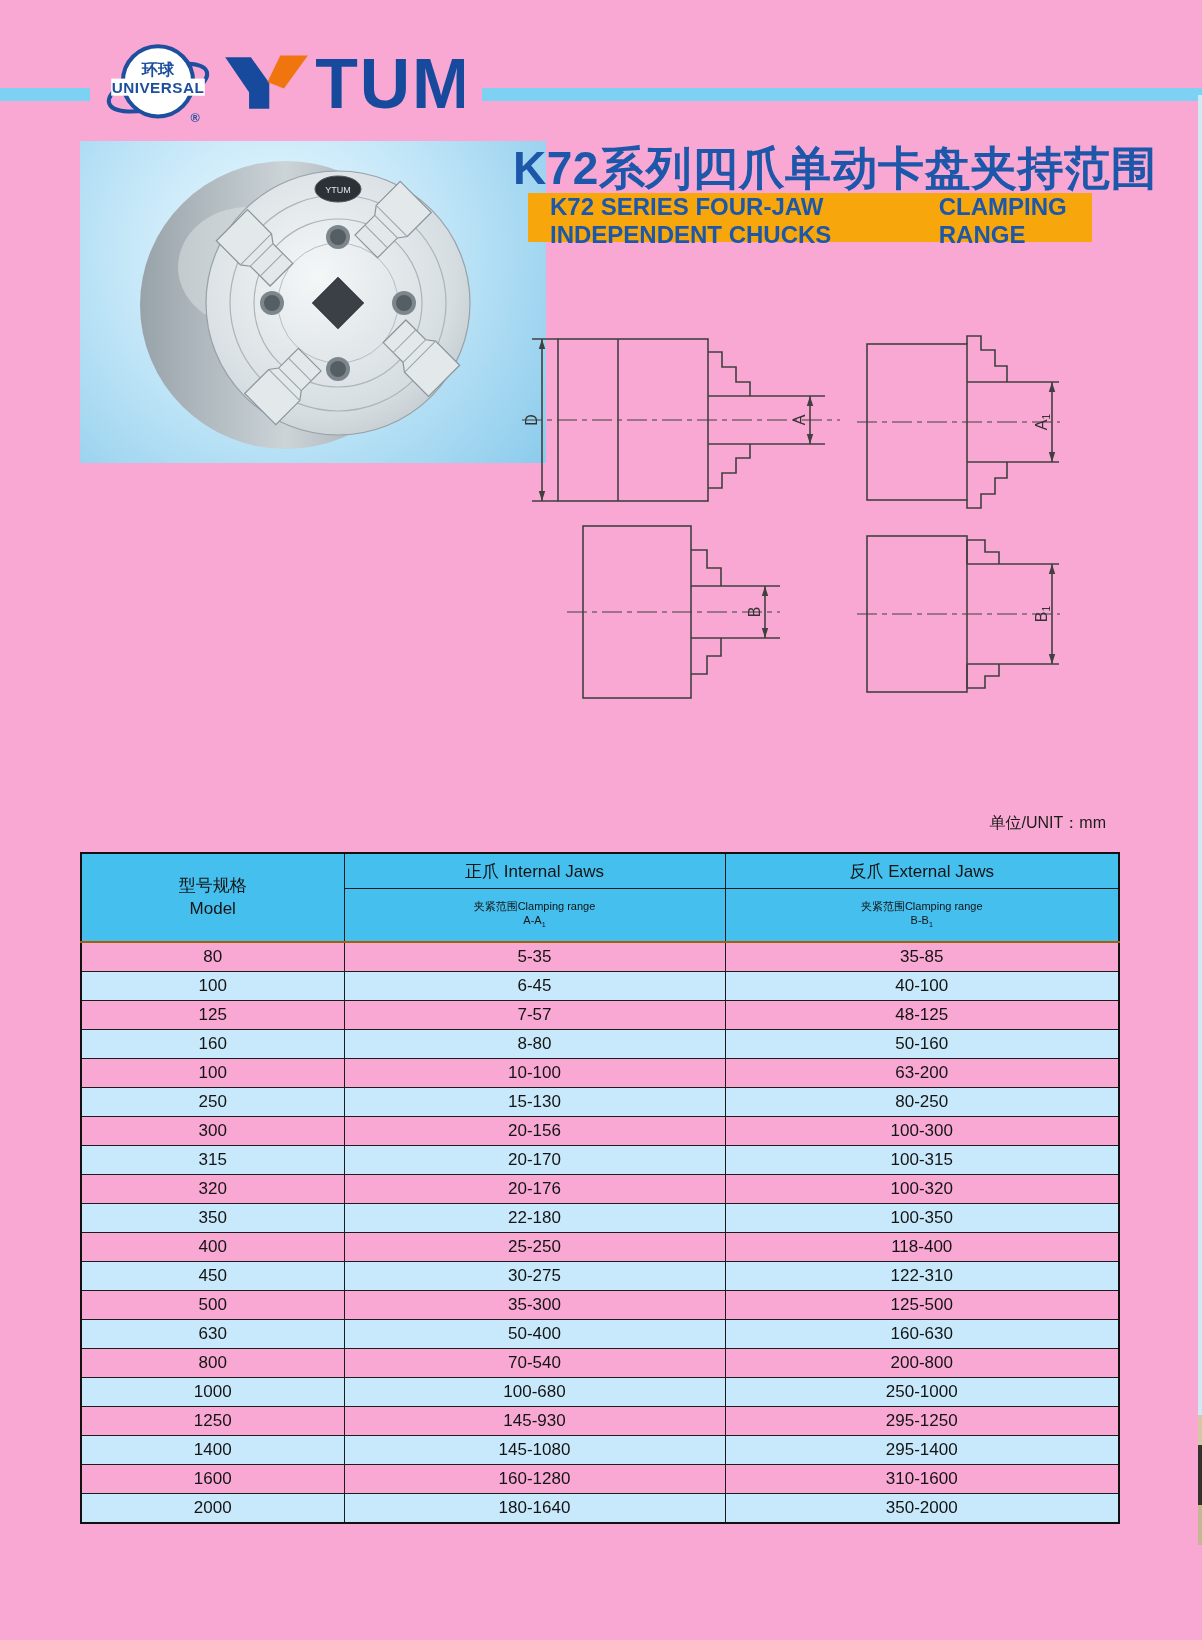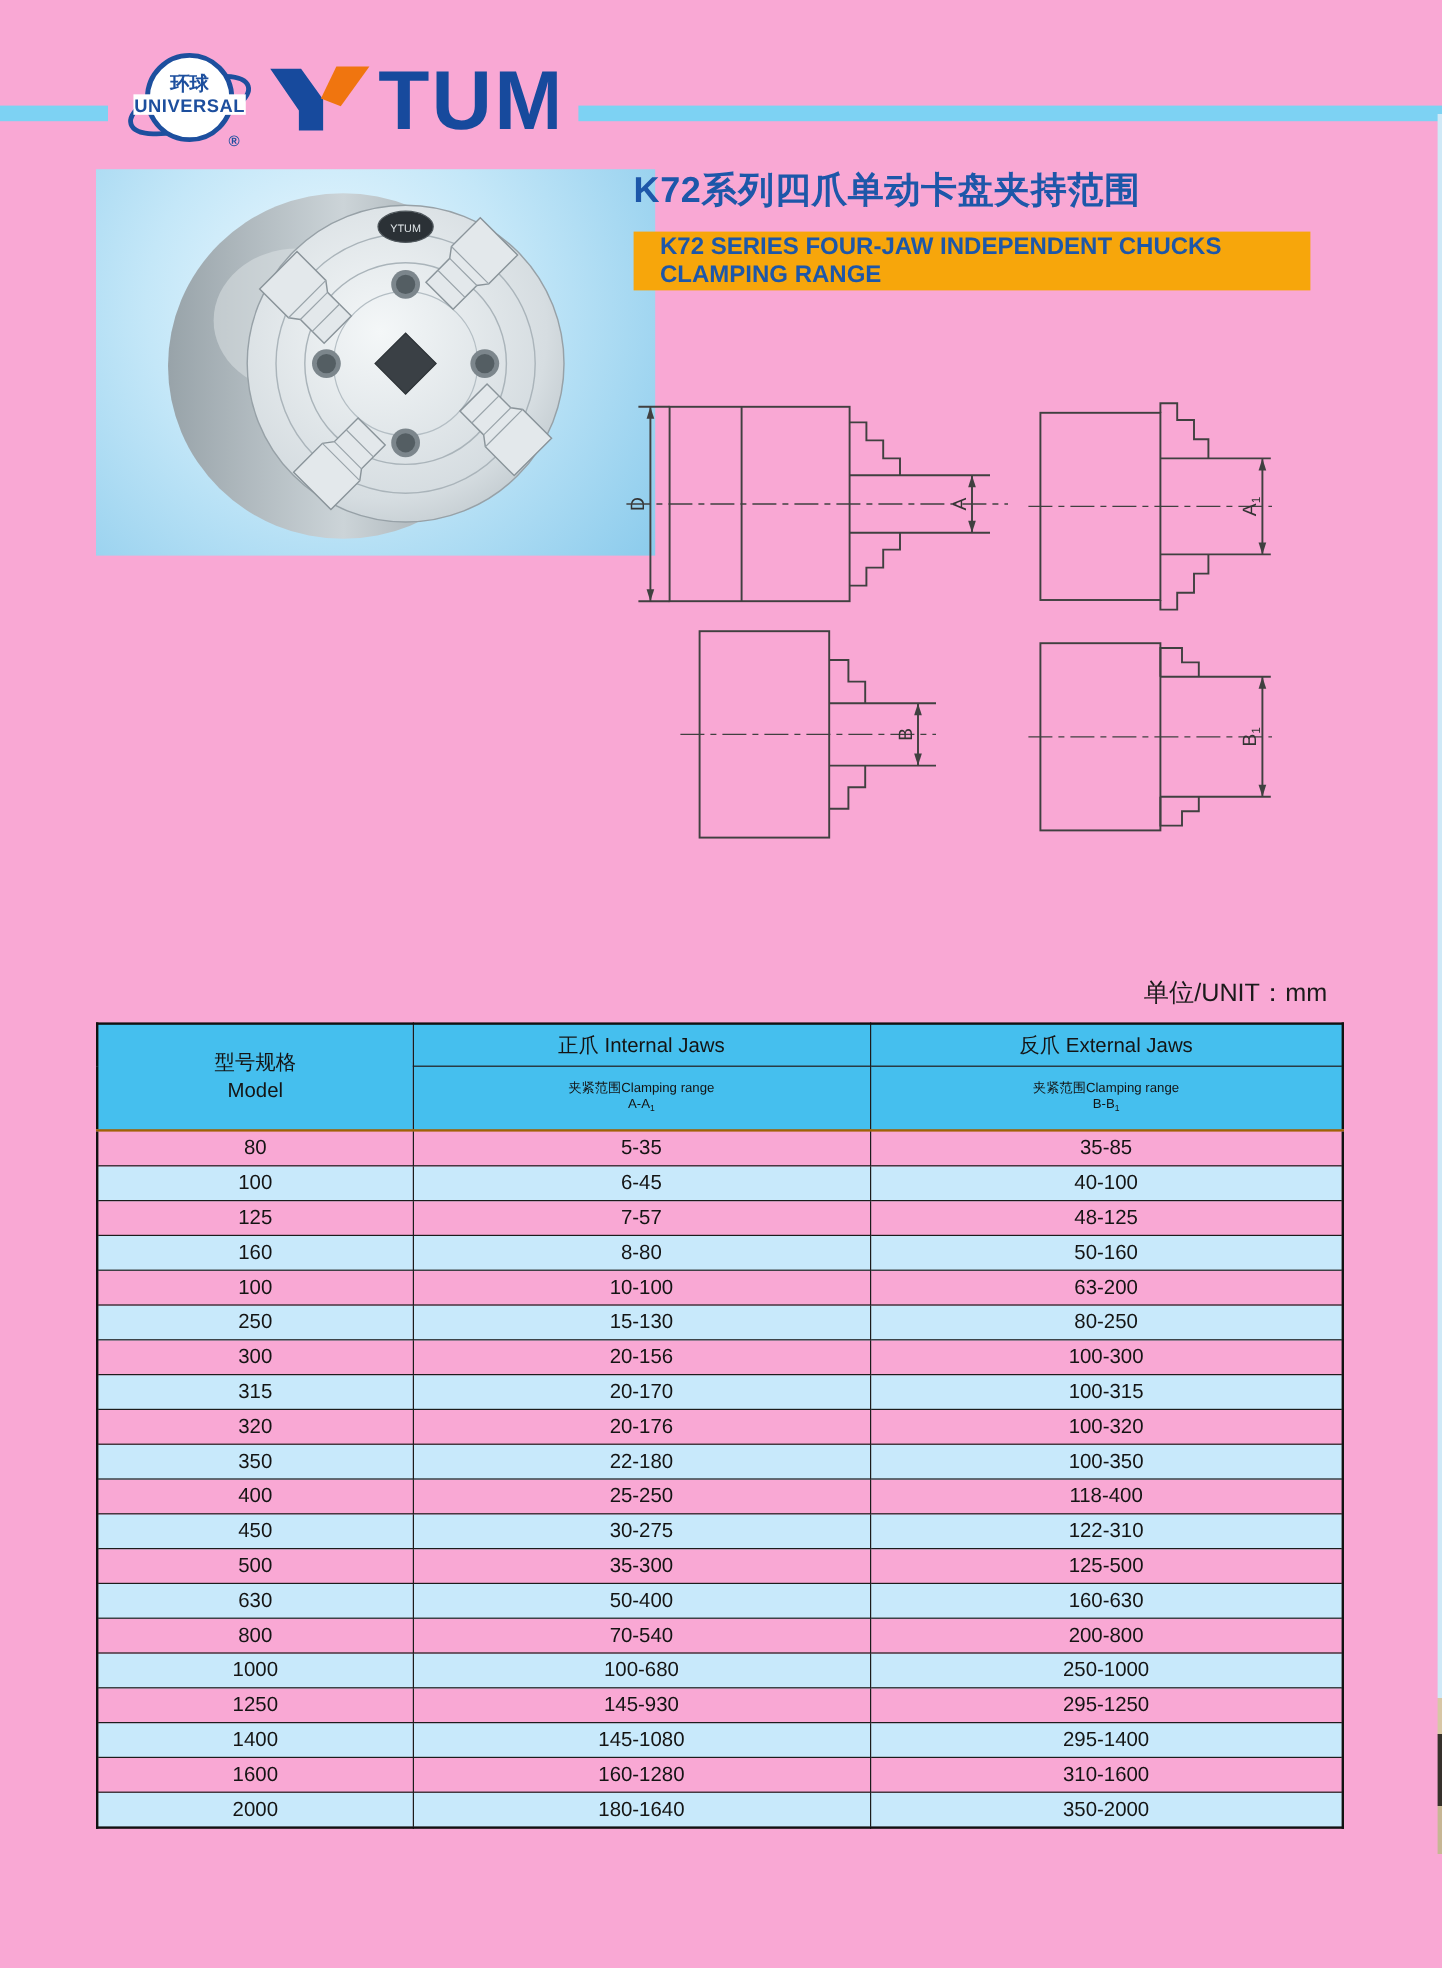--- a/index.html
+++ b/index.html
@@ -12,36 +12,36 @@
   .stripe.right{left:482px;width:720px;}
   .globe{position:absolute;left:104px;top:36px;}
   .wordmark{position:absolute;left:216px;top:50px;}
 
   
   .photo{position:absolute;left:80px;top:141px;width:418px;height:322px;
          background:radial-gradient(circle at 42% 35%, #eef9ff 0%, #c4e7f8 45%, #8bcbec 100%);padding-left:48px;}
   .photo svg{display:block;margin:6px auto 0;}
 
   
-  .title-zh{position:absolute;left:528px;top:138px;width:570px;font-size:30px;font-weight:bold;
+  .title-zh{position:absolute;left:513px;top:138px;width:570px;font-size:46px;font-weight:bold;
             color:#1d57a9;letter-spacing:0.5px;white-space:nowrap;}
   .banner{position:absolute;left:528px;top:193px;width:542px;height:49px;background:#f7a60b;
-          color:#1d57a9;font-size:20px;font-weight:bold;line-height:1.15;
-          display:flex;flex-direction:column;justify-content:center;padding-left:22px;}
+          color:#1d57a9;font-size:24px;font-weight:bold;line-height:1.15;
+          display:flex;flex-direction:row;justify-content:center;padding-left:22px;}
 
   
   .diag{position:absolute;}
   .diag path,.diag rect,.diag line{fill:none;stroke:#404040;stroke-width:1.6;}
   .diag .dashdot{stroke-width:1.1;stroke-dasharray:20 5 5 5;}
   .diag .arrow{fill:#404040;stroke:none;}
   .dimtxt{font-family:"Liberation Sans",sans-serif;font-size:16px;fill:#333;stroke:none;}
   .dimtxt .sub{font-size:10px;}
 
   
-  .unit{position:absolute;top:813px;right:96px;font-size:21px;color:#1b1b1b;}
+  .unit{position:absolute;top:813px;right:96px;font-size:16px;color:#1b1b1b;}
 
   
   .spec-table{position:absolute;left:80px;top:852px;width:1038px;border-collapse:collapse;
               table-layout:fixed;font-size:17px;color:#141414;}
   .spec-table col.c1{width:263px;} .spec-table col.c2{width:381px;} .spec-table col.c3{width:394px;}
   .spec-table th,.spec-table td{border:1px solid #1c1c1c;text-align:center;padding:0;font-weight:normal;}
   .spec-table thead th{background:#45bfee;}
   .spec-table .h1{height:34px;font-size:17px;}
   .spec-table .h2{height:52px;font-size:11px;line-height:1.25;}
   .spec-table thead{border-bottom:2px solid #a16207;}

